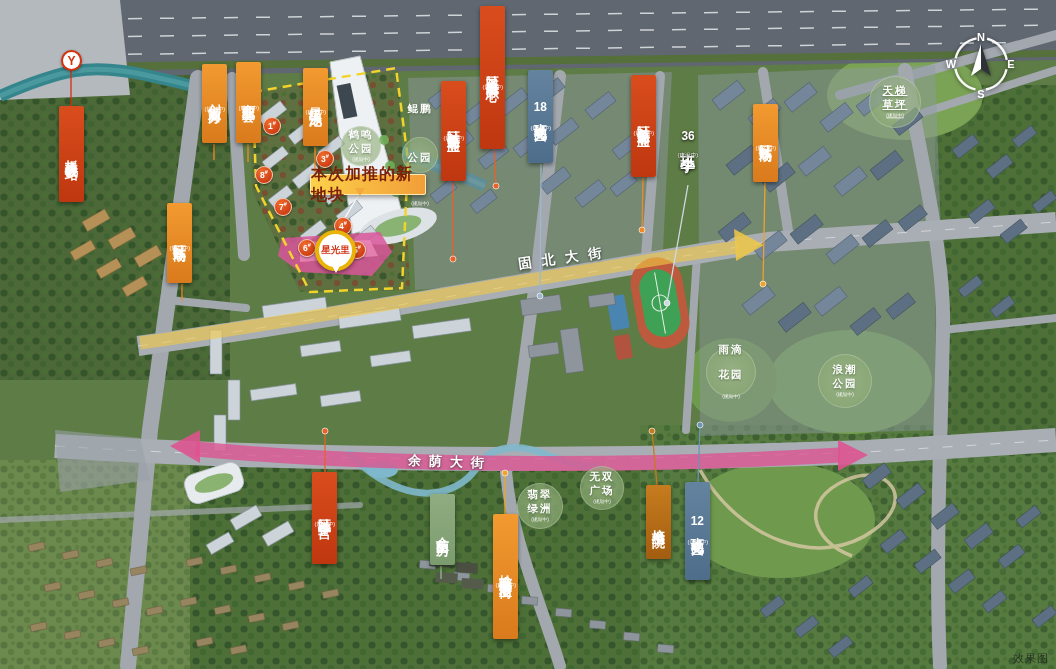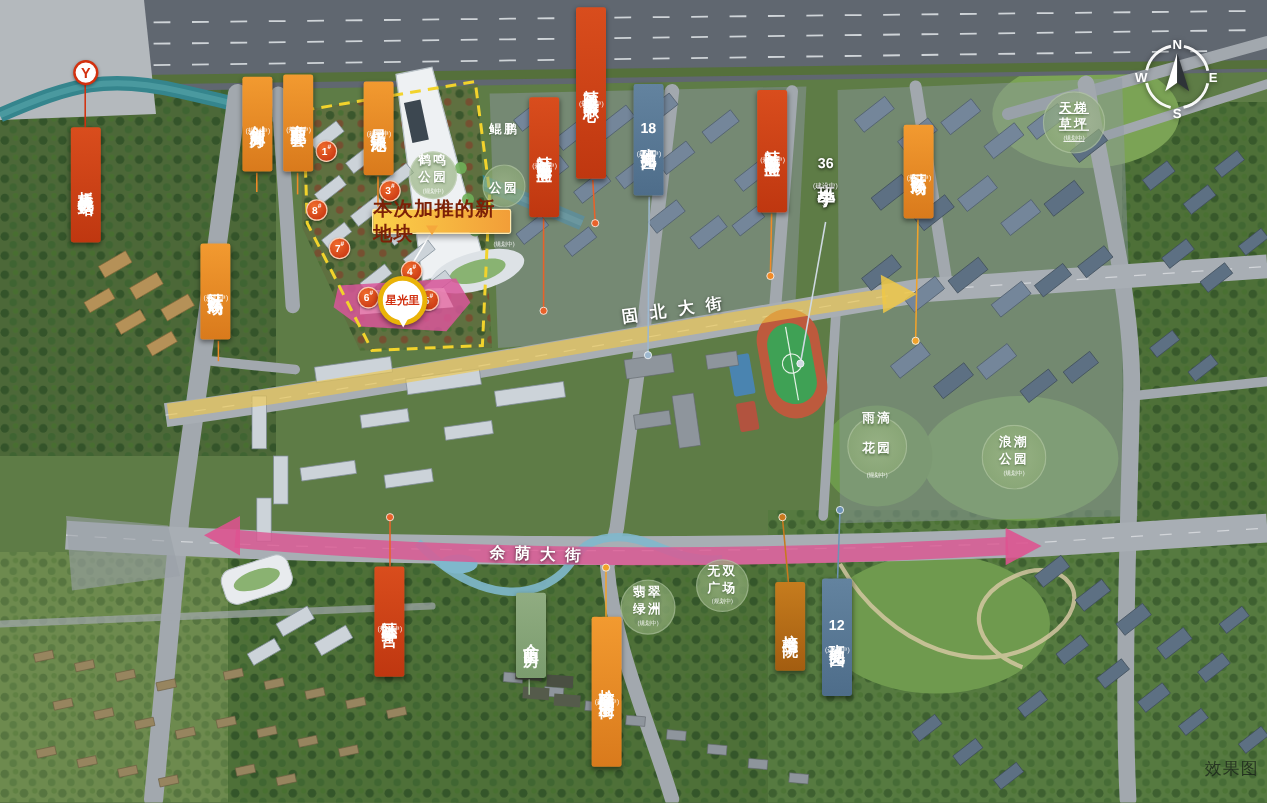--- a/index.html
+++ b/index.html
@@ -64,21 +64,21 @@
         box-shadow:0 1px 3px rgba(0,0,0,.4);}
 
   
   .road-label{position:absolute;color:#fff;font-weight:bold;z-index:20;white-space:nowrap;
         text-shadow:0 1px 3px rgba(0,0,0,.65);}
   #road-guibei{left:518px;top:249px;font-size:13.5px;letter-spacing:10px;transform:rotate(-8deg);}
   #road-yuyin{left:408px;top:453px;font-size:13px;letter-spacing:8px;transform:rotate(2deg);}
 
   .compass{position:absolute;left:941px;top:24px;width:80px;height:80px;z-index:35;
         filter:drop-shadow(0 1px 2px rgba(0,0,0,.5));}
-  .watermark{position:absolute;right:7px;bottom:19px;font-size:14px;color:rgba(25,35,25,.8);
+  .watermark{position:absolute;right:7px;bottom:3px;font-size:11px;color:rgba(25,35,25,.8);
         z-index:40;letter-spacing:1px;}
 </style>
 </head>
 <body>
 
 <div id="stage">
 
   <svg id="map-art" width="1056" height="669" viewBox="0 0 1056 669">
     <defs>
       <pattern id="trees" width="16" height="16" patternUnits="userSpaceOnUse">

